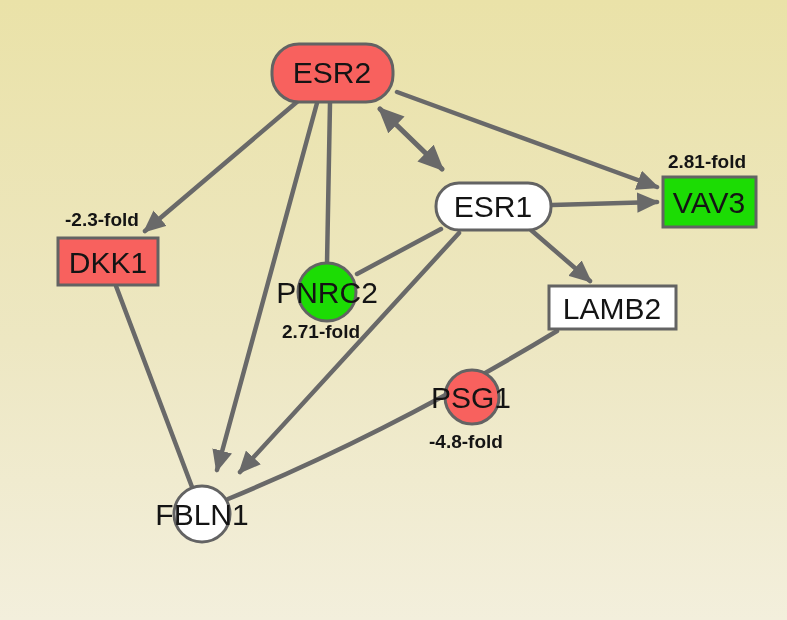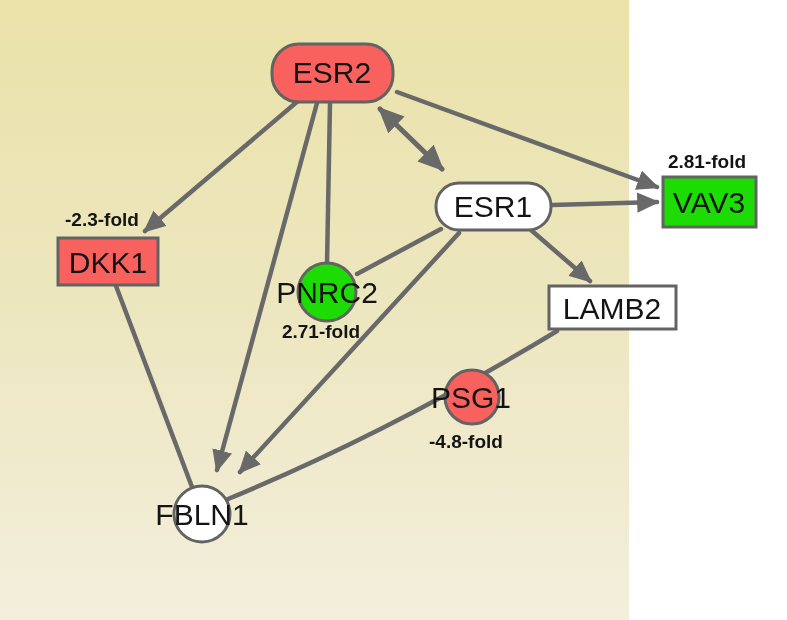--- a/index.html
+++ b/index.html
@@ -7,21 +7,21 @@
     padding: 0;
   }
   body {
     width: 787px;
     height: 620px;
     overflow: hidden;
     font-family: "Liberation Sans", sans-serif;
   }
   .stage {
     position: relative;
-    width: 629px;
+    width: 787px;
     height: 620px;
     background: linear-gradient(180deg,
       var(--background-top, #EAE2A8) 0%,
       var(--background-mid, #EDE7C2) 55%,
       var(--background-bottom, #F3EFDC) 100%);
   }
   svg { display: block; }
 
   .edge {
     stroke: var(--edge-gray, #696969);

